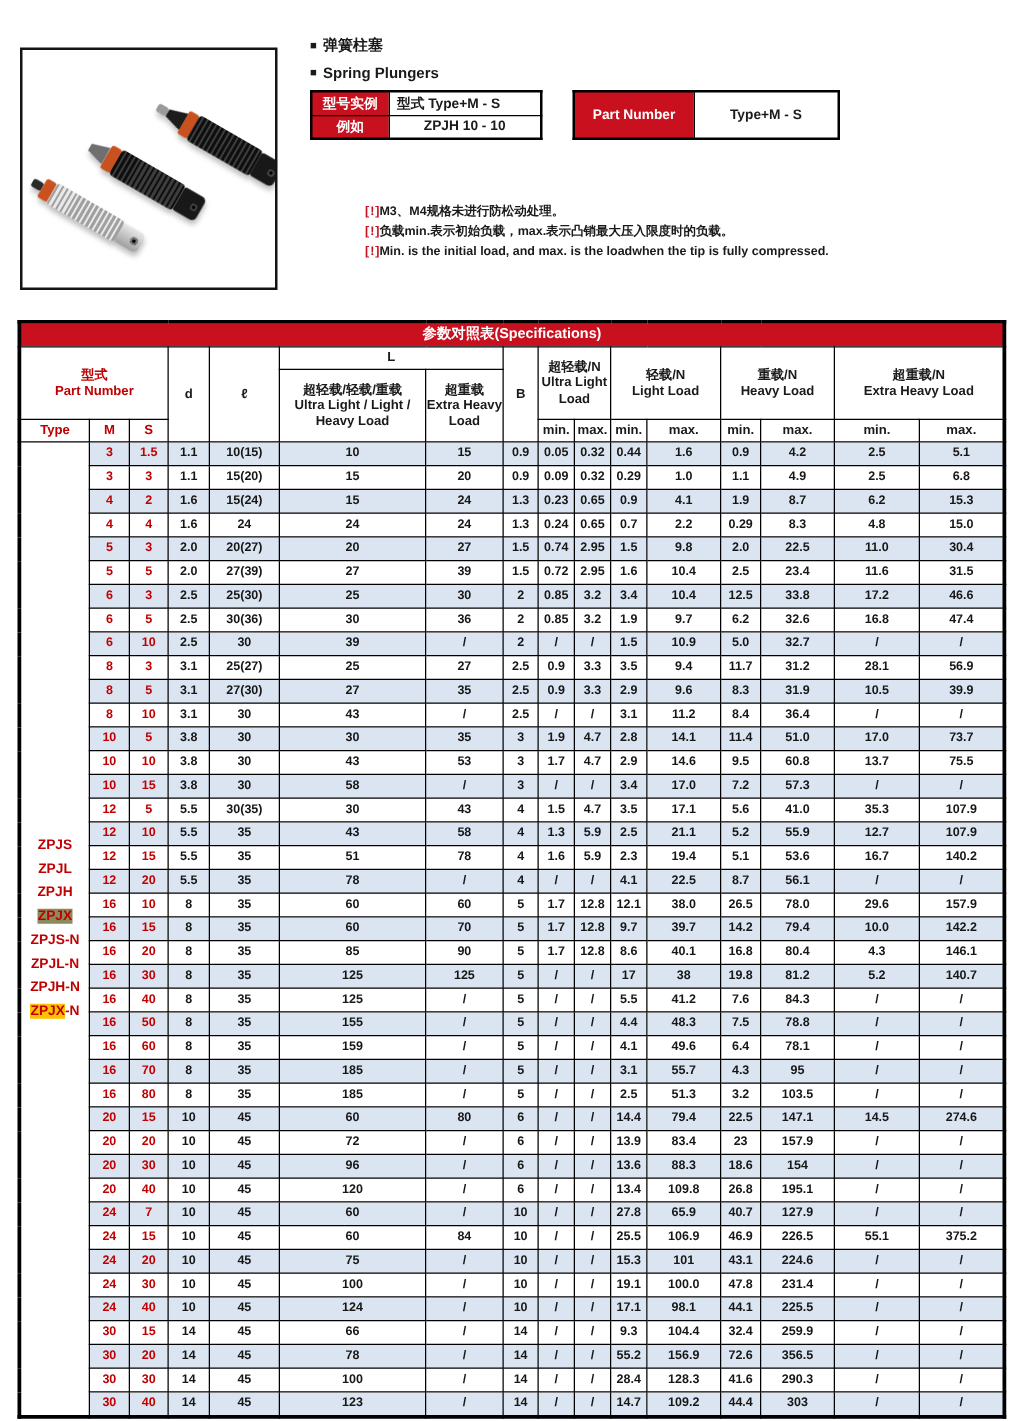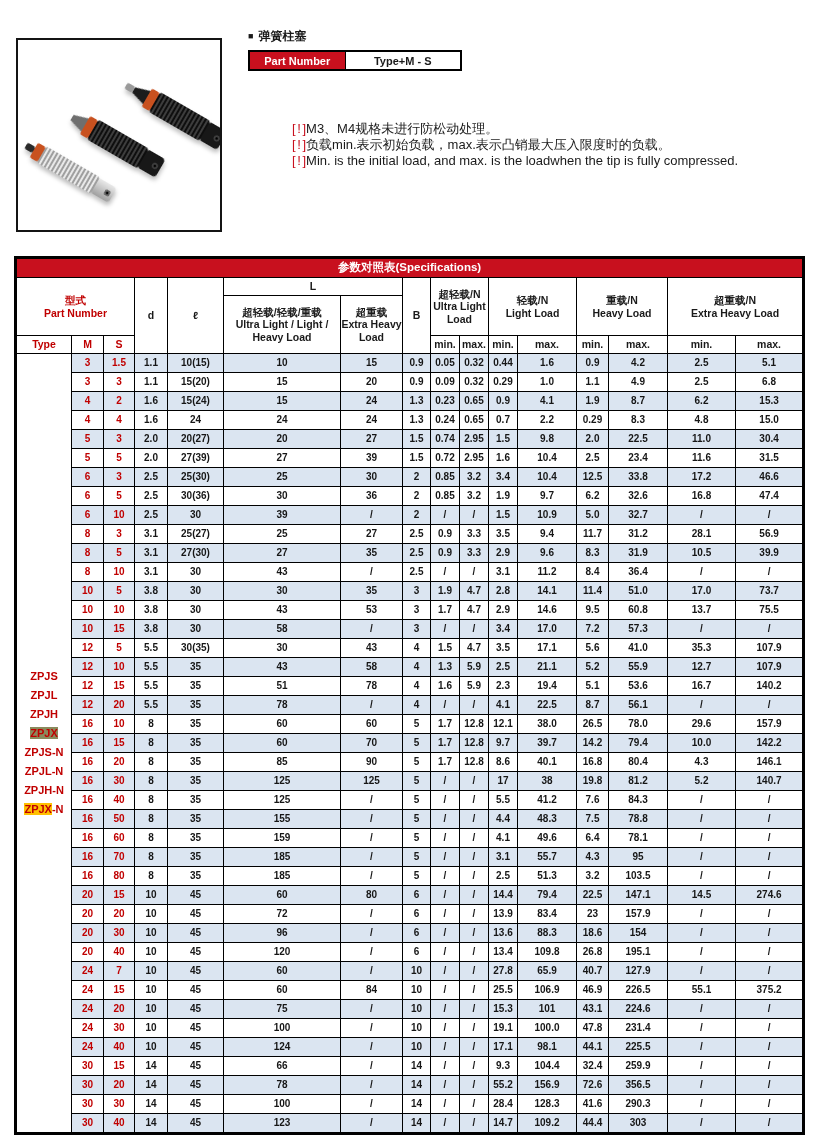--- a/index.html
+++ b/index.html
@@ -41,21 +41,21 @@
   .bullet-line .sq { display: inline-block; margin-right: 5px; font-size: 9px; vertical-align: 1px; }
   .mini-wrap { display: flex; gap: 24px; margin-top: 4px; }
   table.mini { border-collapse: collapse; border: 2px solid #000; }
   .mini th, .mini td { border: 1.5px solid #000; height: 19px; font-size: 11px; font-weight: bold; padding: 0 6px; }
   .mini th { background: var(--red); color: #fff; text-align: center; }
   .mini td { color: #1a1a1a; text-align: center; }
   .mini td.left { text-align: left; }
   .mini.cn th { width: 62px; } .mini.cn td { width: 122px; }
   .mini.en th { width: 96px; } .mini.en td { width: 116px; }
   .notes { margin-top: 50px; }
-  .note { font-size: 13px; font-weight: normal; color: #1a1a1a; height: 15px; line-height: 15px; margin-bottom: 1px; white-space: nowrap; padding-left: 44px; }
+  .note { font-size: 10px; font-weight: bold; color: #1a1a1a; height: 15px; line-height: 15px; margin-bottom: 1px; white-space: nowrap; padding-left: 44px; }
   .note .mark { color: var(--red); margin-right: 1px; letter-spacing: -1px; }
 
   
   table.spec { border-collapse: collapse; table-layout: fixed; width: 788px; margin-left: 14px;
                border: 3px solid #000; }
   .spec th, .spec td { border: 1px solid #000; text-align: center; vertical-align: middle; padding: 0; overflow: hidden; }
   .spec thead th { font-size: 10.5px; font-weight: bold; color: #1a1a1a; white-space: pre-line; line-height: 1.2; }
   .spec tr.title-row th { background: var(--red); color: #fff; font-size: 11.5px; font-weight: bold; height: 20px; }
   .spec .red-text { color: var(--text-red); font-weight: bold; }
   .spec tbody td { font-size: 10px; font-weight: bold; color: #161616; height: 19px; line-height: 18px; }
@@ -92,22 +92,37 @@
           <span class="seg band"></span>
           <span class="seg pbody"></span>
           <span class="seg rear"></span>
       </div>
     </div>
 
     <div class="intro">
       <div class="bullet-line">
         <span class="sq">■</span><span>弹簧柱塞</span>
       </div>
+      <div class="bullet-line">
+        <span class="sq">■</span><span>Spring Plungers</span>
+      </div>
 
       <div class="mini-wrap">
+        <table class="mini cn">
+          <tbody>
+              <tr>
+            <th>型号实例</th>
+            <td class="left">型式  Type+M - S</td>
+          </tr>
+          <tr>
+            <th>例如</th>
+            <td>ZPJH  10 - 10</td>
+          </tr>
+        </tbody>
+          </table>
         <table class="mini en">
           <tbody>
               <tr>
             <th>Part Number</th>
             <td>Type+M - S</td>
           </tr>
         </tbody>
           </table>
       </div>
 

